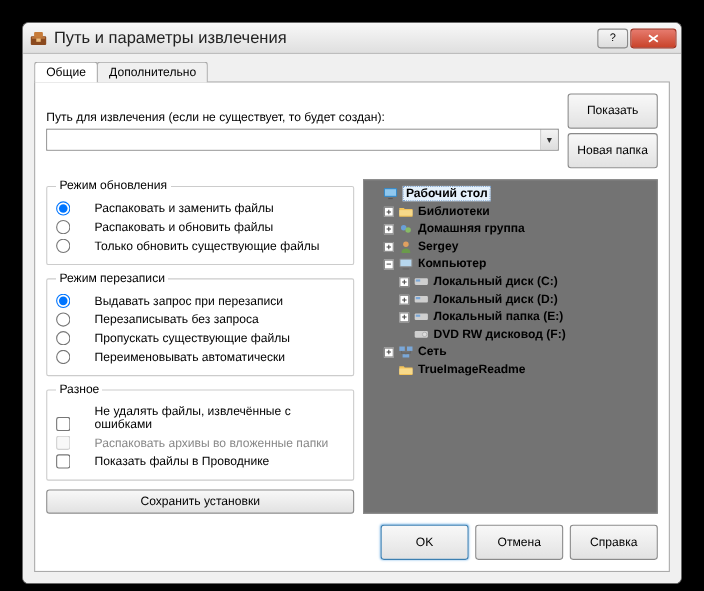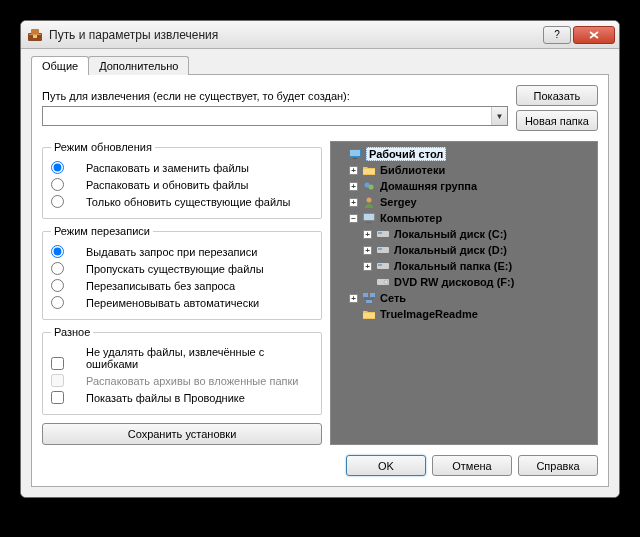--- a/index.html
+++ b/index.html
@@ -25,21 +25,21 @@
     border-bottom: 1px solid #b0b0b0;
     display: flex;
     align-items: center;
     padding: 0 4px 0 6px;
   }
   .titlebar-icon {
     width: 16px; height: 16px;
     margin-right: 6px;
     display: flex; align-items: center; justify-content: center;
   }
-  .titlebar-title { flex: 1; font-size: 12px; color: #222; }
+  .titlebar-title { flex: 1; font-size: 15px; color: #222; }
   .titlebar-buttons { display: flex; gap: 2px; }
   .titlebar-btn {
     width: 28px; height: 18px;
     border: 1px solid #8a8a8a;
     border-radius: 3px;
     display: flex; align-items: center; justify-content: center;
     background: linear-gradient(to bottom, #f5f5f5, #ddd);
     font-size: 10px;
   }
   .titlebar-btn.close {
@@ -93,21 +93,21 @@
     flex: 1; border: none; outline: none; padding: 0 4px; font-size: 11px;
   }
   .pathinput-dd {
     width: 16px;
     border-left: 1px solid #ccc;
     background: linear-gradient(to bottom,#f4f4f4,#ddd);
     display: flex; align-items:center; justify-content:center;
     font-size: 8px; color:#333;
   }
   .btn {
-    height: 21px;
+    height: 32px;
     min-width: 80px;
     padding: 0 8px;
     border: 1px solid #8a8a8a;
     border-radius: 3px;
     background: linear-gradient(to bottom,#f8f8f8,#e2e2e2);
     font-size: 11px;
     display: inline-flex; align-items:center; justify-content:center;
   }
   .rightbtns { display: flex; flex-direction: column; gap: 4px; }
   .maincols {
@@ -245,25 +245,25 @@
           </fieldset>
 
           <fieldset>
             <legend>Режим перезаписи</legend>
             <label class="radio-row">
                 <input type="radio" name="om" checked="" style="">
                 <span>Выдавать запрос при перезаписи</span>
               </label>
             <label class="radio-row">
                 <input type="radio" name="om" style="">
+                <span>Перезаписывать без запроса</span>
+              </label>
+            <label class="radio-row">
+                <input type="radio" name="om" style="">
                 <span>Пропускать существующие файлы</span>
-              </label>
-            <label class="radio-row">
-                <input type="radio" name="om" style="">
-                <span>Перезаписывать без запроса</span>
               </label>
             <label class="radio-row">
                 <input type="radio" name="om" style="">
                 <span>Переименовывать автоматически</span>
               </label>
           </fieldset>
 
           <fieldset>
             <legend>Разное</legend>
             <label class="check-row">

